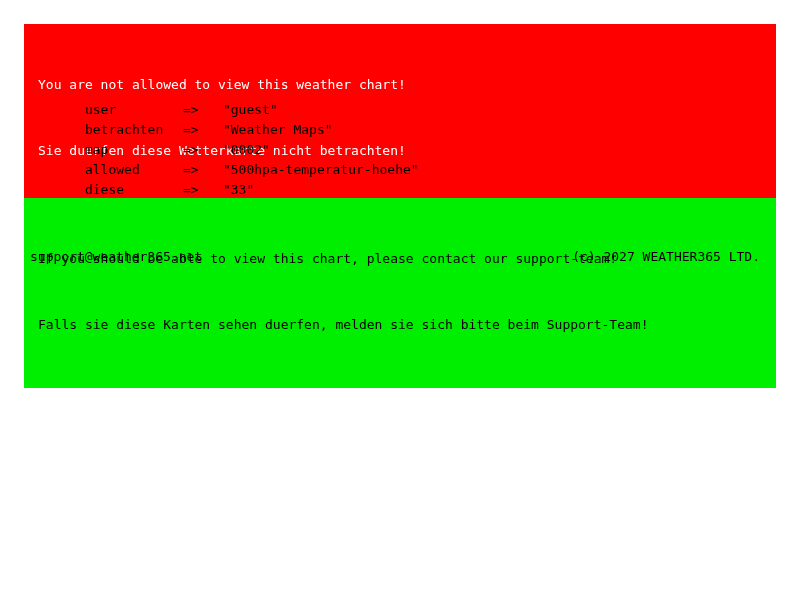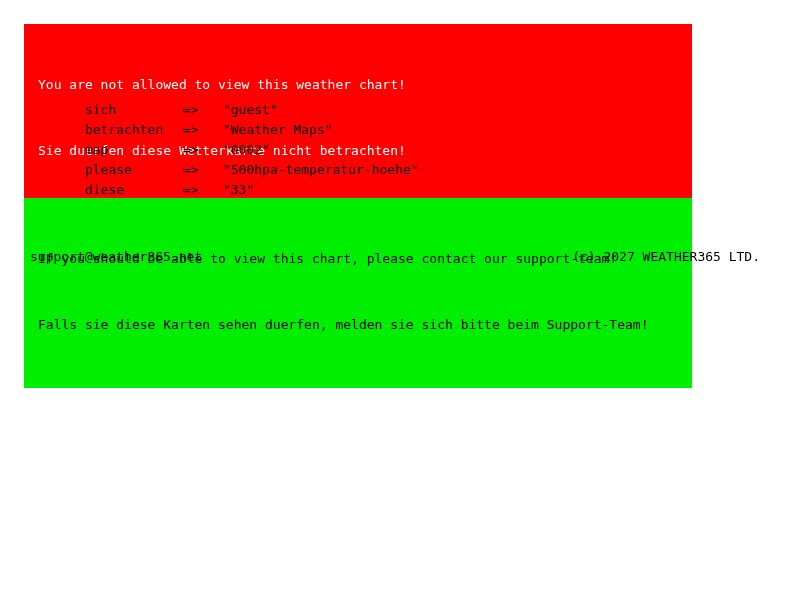--- a/index.html
+++ b/index.html
@@ -16,21 +16,21 @@
   }
   .page {
     position: relative;
     width: 800px;
     height: 600px;
     overflow: hidden;
   }
   .banner {
     position: absolute;
     left: 24px;
-    width: 668px;
+    width: 752px;
     box-sizing: border-box;
     padding: 6px 14px 8px 14px;
     line-height: 22px;
     font-size: 13px;
     white-space: pre;
   }
   .banner-error {
     top: 24px;
     background: #ff0000;
     color: #ffffff;
@@ -85,30 +85,30 @@
 
 <div class="page">
 
   <div class="banner banner-error">
     <span class="banner-line">You are not allowed to view this weather chart!</span>
     <span class="banner-line">Sie duerfen diese Wetterkarte nicht betrachten!</span>
   </div>
 
   <div class="params">
     <div class="param-row">
-      <span class="param-key">sich</span><span class="param-arrow">=&gt;</span><span class="param-val">"guest"</span>
+      <span class="param-key">user</span><span class="param-arrow">=&gt;</span><span class="param-val">"guest"</span>
     </div>
     <div class="param-row">
       <span class="param-key">betrachten</span><span class="param-arrow">=&gt;</span><span class="param-val">"Weather Maps"</span>
     </div>
     <div class="param-row">
       <span class="param-key">map</span><span class="param-arrow">=&gt;</span><span class="param-val">"0002"</span>
     </div>
     <div class="param-row">
-      <span class="param-key">please</span><span class="param-arrow">=&gt;</span><span class="param-val">"500hpa-temperatur-hoehe"</span>
+      <span class="param-key">allowed</span><span class="param-arrow">=&gt;</span><span class="param-val">"500hpa-temperatur-hoehe"</span>
     </div>
     <div class="param-row">
       <span class="param-key">diese</span><span class="param-arrow">=&gt;</span><span class="param-val">"33"</span>
     </div>
   </div>
 
   <div class="banner banner-info">
     <span class="banner-line">If you should be able to view this chart, please contact our support-team!</span>
     <span class="banner-line">Falls sie diese Karten sehen duerfen, melden sie sich bitte beim Support-Team!</span>
   </div>

